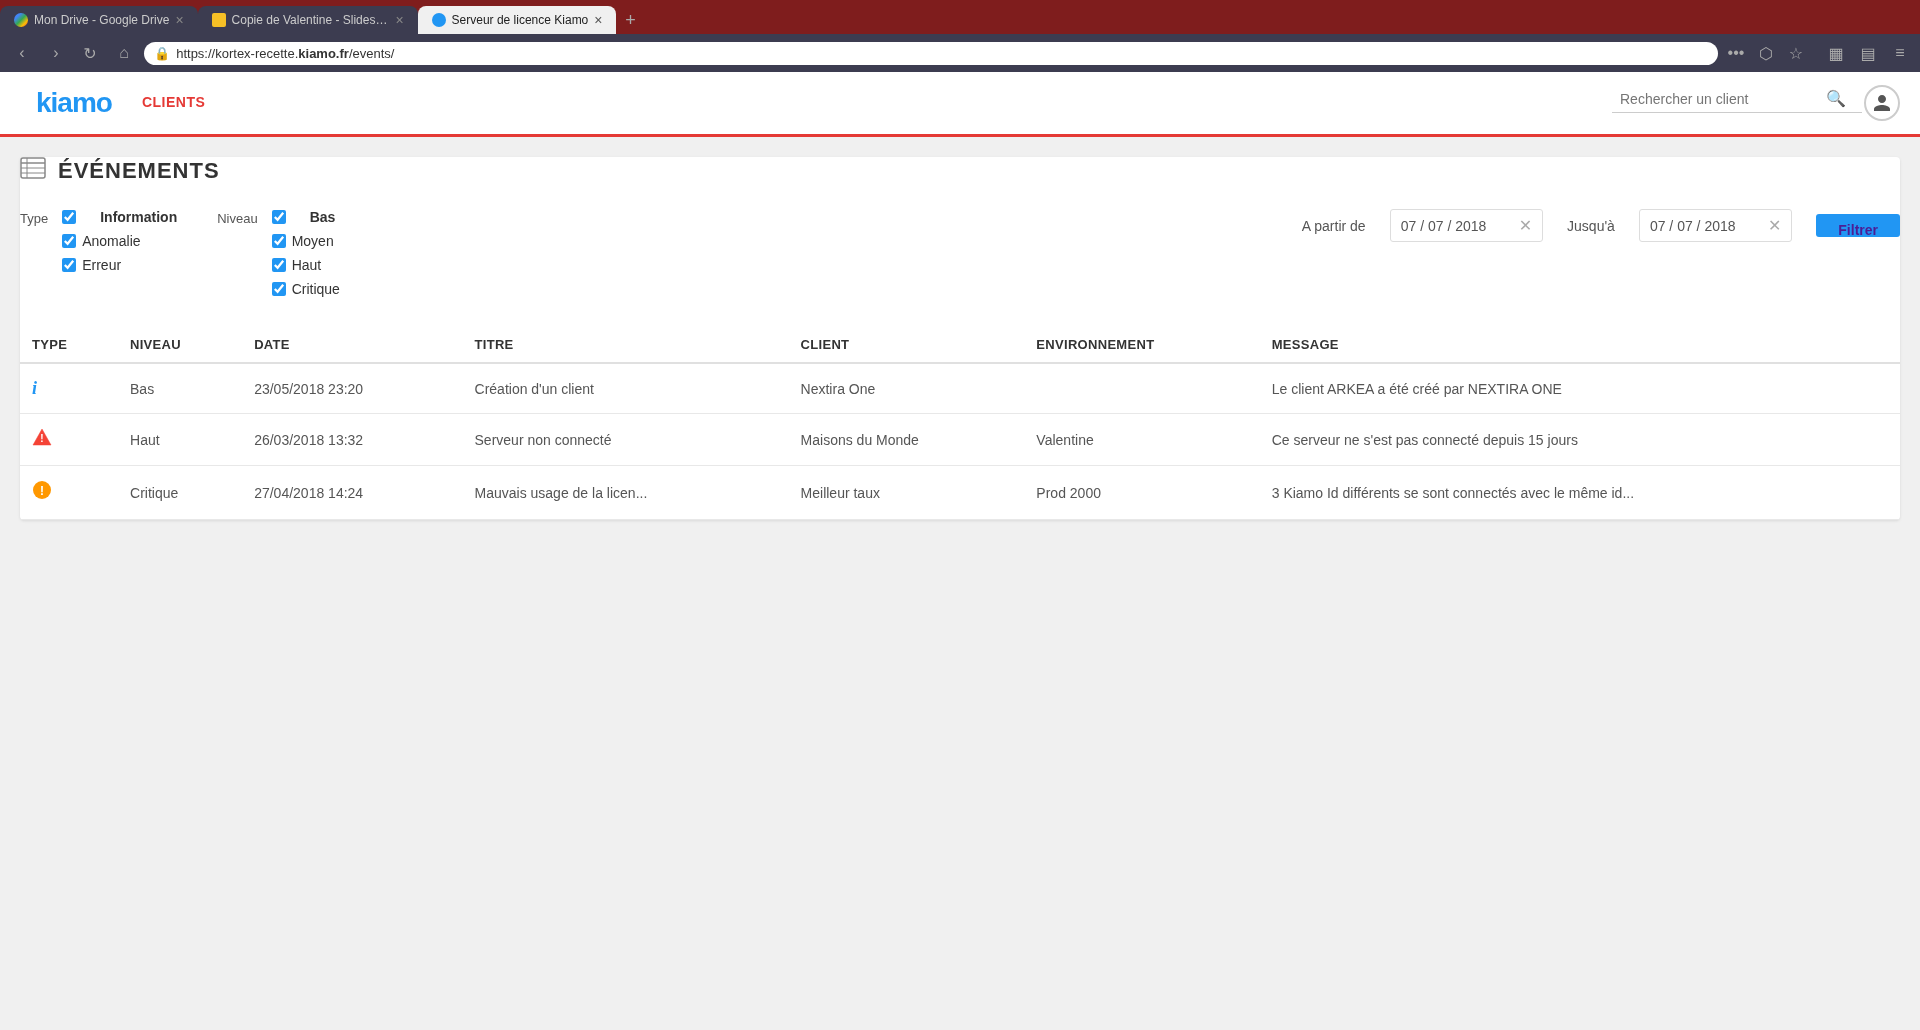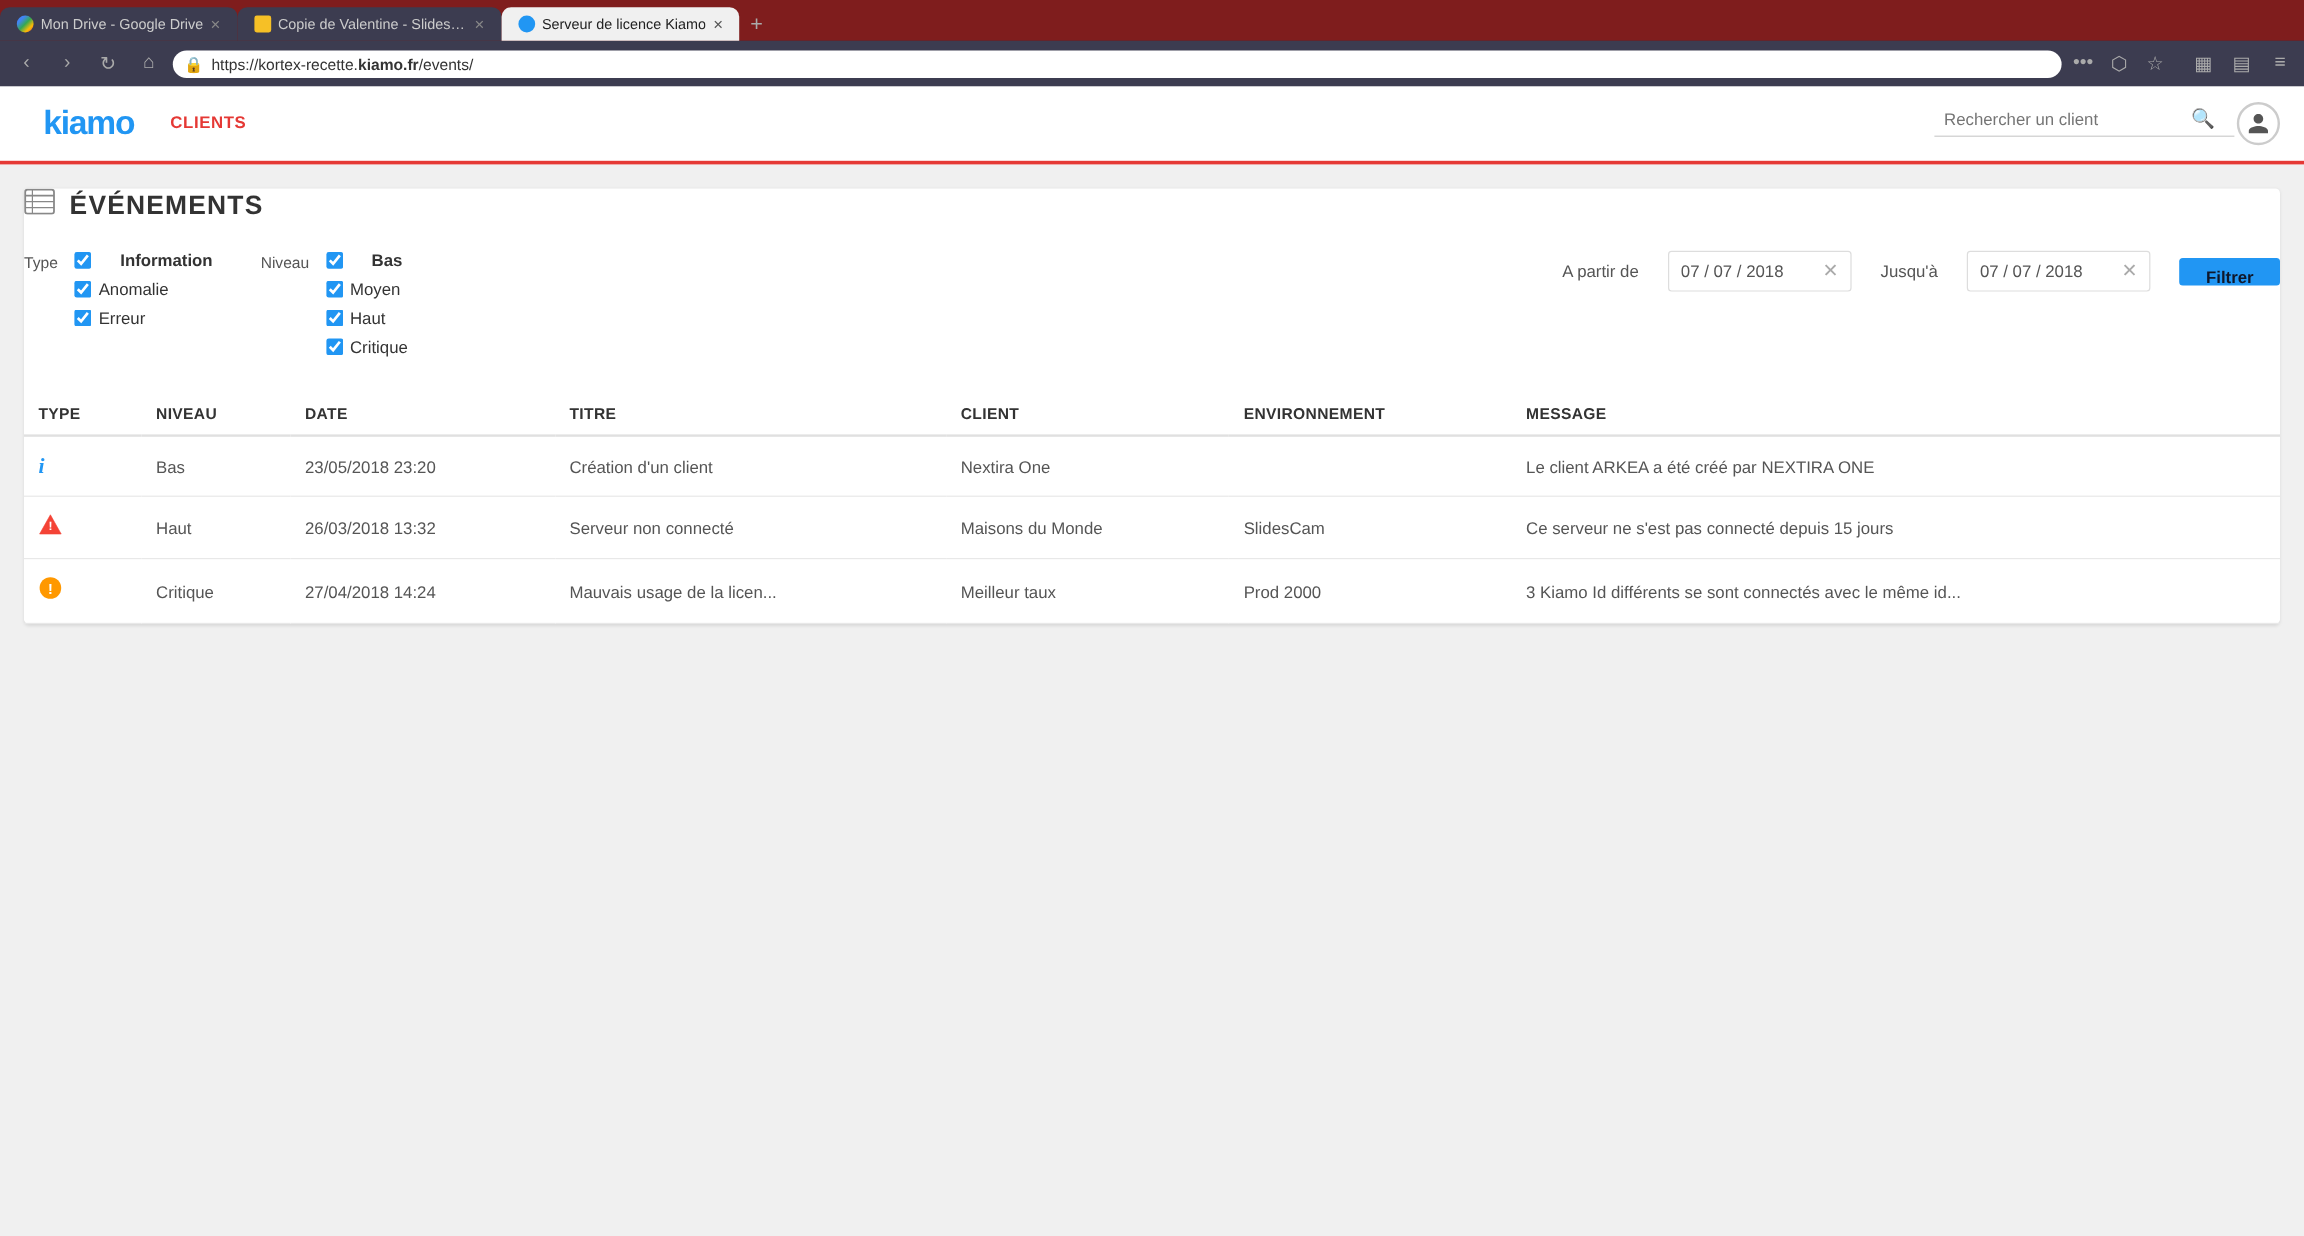--- a/index.html
+++ b/index.html
@@ -71,21 +71,21 @@
     .checkbox-item input[type="checkbox"] { accent-color: #2196f3; width: 14px; height: 14px; cursor: pointer; }
     .checkbox-item.bold { font-weight: 600; gap: 24px; }
 
     .date-filters { display: flex; align-items: center; gap: 24px; margin-left: auto; }
     .date-label { font-size: 14px; color: #555; }
     .date-input-wrap { display: flex; align-items: center; border: 1px solid #ddd; border-radius: 3px; padding: 6px 10px; gap: 8px; background: #fff; }
     .date-input-wrap input { border: none; outline: none; font-size: 14px; color: #555; width: 110px; }
     .date-clear { color: #aaa; cursor: pointer; font-size: 16px; }
 
     .filter-btn {
-      background: #2196f3; color: #0f172a; border: none; border-radius: 3px;
+      background: #2196f3; color: #4c1d95; border: none; border-radius: 3px;
       padding: 8px 22px; font-size: 14px; font-weight: 600; cursor: pointer;
       height: 23px;
     }
 
     
     .events-table { width: 100%; border-collapse: collapse; }
     .events-table thead tr { border-bottom: 2px solid #e0e0e0; }
     .events-table th { text-align: left; padding: 10px 12px; font-size: 13px; font-weight: 700; color: #333; letter-spacing: 0.3px; }
     .events-table tbody tr { border-bottom: 1px solid #e8e8e8; }
     .events-table td { padding: 14px 12px; font-size: 14px; color: #555; vertical-align: middle; }
@@ -267,21 +267,21 @@
               <svg width="20" height="18" viewBox="0 0 20 18" fill="none">
                 <path d="M10 1L19 17H1L10 1Z" fill="#f44336" stroke="#f44336" stroke-width="0.5"></path>
                 <text x="10" y="14" text-anchor="middle" fill="white" font-size="10" font-weight="bold">!</text>
               </svg>
             </span>
           </td>
           <td>Haut</td>
           <td>26/03/2018 13:32</td>
           <td>Serveur non connecté</td>
           <td>Maisons du Monde</td>
-          <td>SlidesCam</td>
+          <td>Valentine</td>
           <td>Ce serveur ne s'est pas connecté depuis 15 jours</td>
         </tr>
 
         <tr class="table-row">
           <td>
             <span class="type-icon-critical">
               <svg width="20" height="20" viewBox="0 0 20 20" fill="none">
                 <circle cx="10" cy="10" r="9" fill="#ff9800"></circle>
                 <text x="10" y="15" text-anchor="middle" fill="white" font-size="12" font-weight="bold">!</text>
               </svg>

